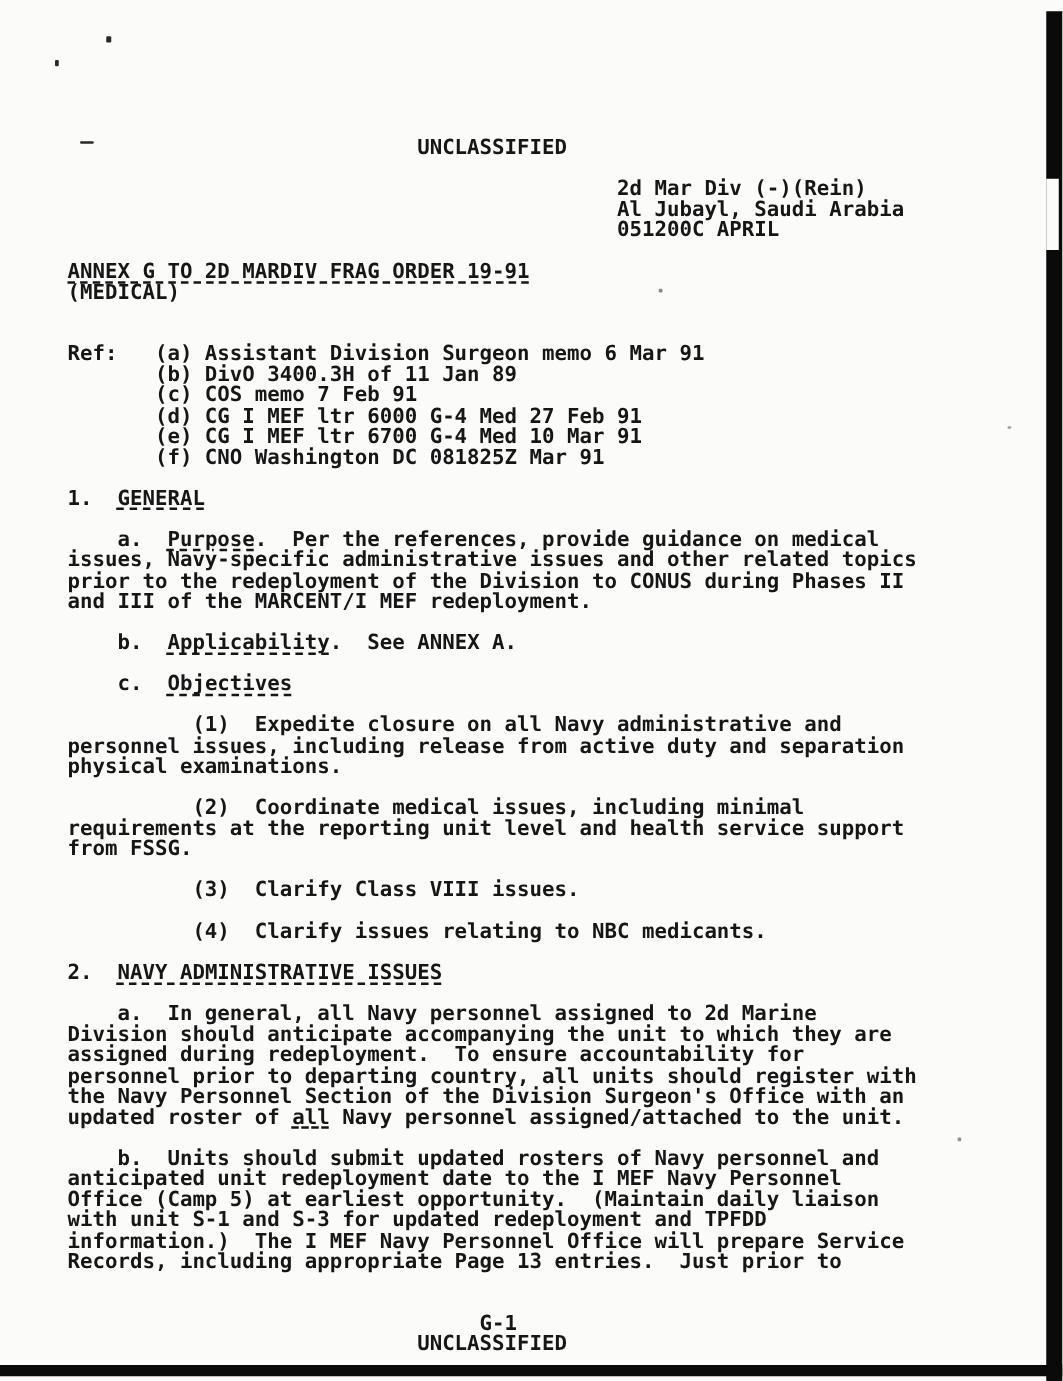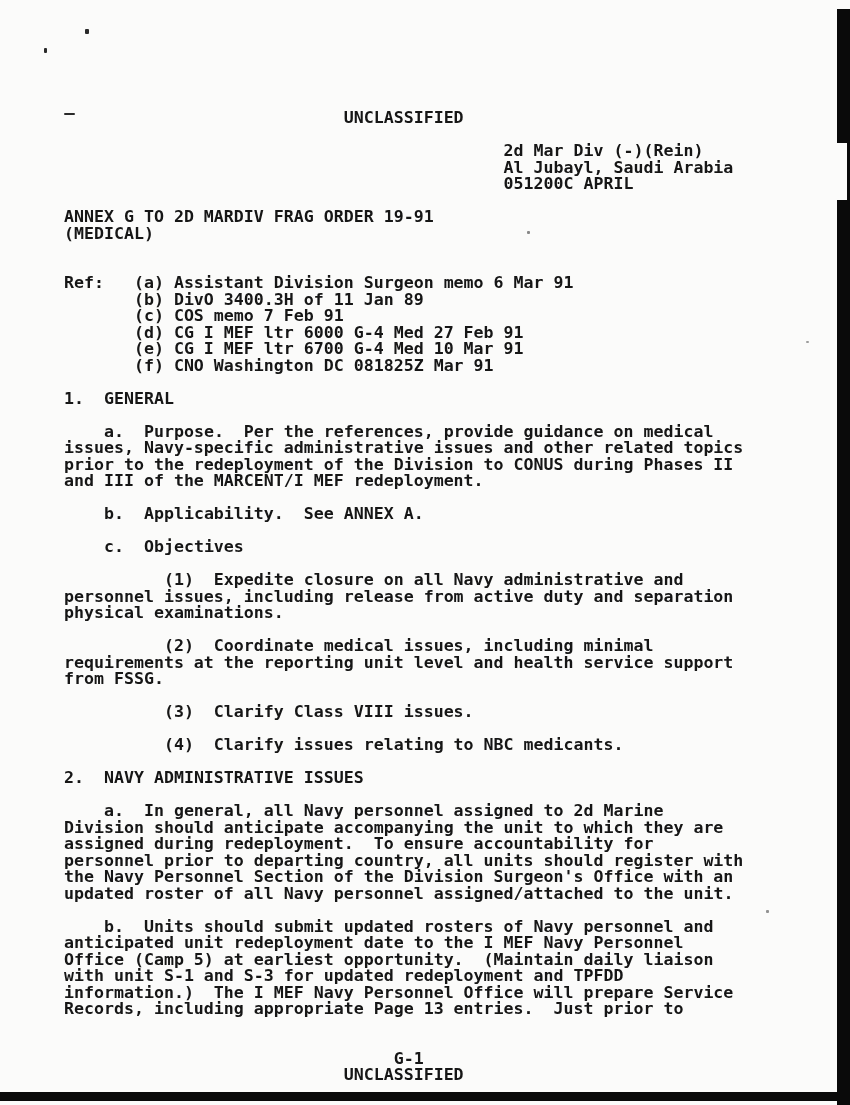--- a/index.html
+++ b/index.html
@@ -11,31 +11,32 @@
   html, body { margin: 0; padding: 0; }
   body {
     width: 850px; height: 1105px;
     background: var(--paper);
     position: relative;
     overflow: hidden;
     font-family: "DejaVu Sans Mono", "Liberation Mono", monospace;
   }
   .doc {
     position: absolute;
-    left: 64px; top: 110px;
+    left: 54px; top: 110px;
     width: 780px;
     font-family: "DejaVu Sans Mono", "Liberation Mono", monospace;
     font-size: 16.6px;
     font-weight: 700;
     line-height: 16.5px;
     color: var(--ink);
     white-space: pre;
   }
   .line { height: 16.5px; }
   .u {
+    text-decoration: underline;
     text-decoration-style: dashed;
     text-decoration-thickness: 1.8px;
     text-underline-offset: 3px;
   }
   .bar-right {
     position: absolute;
     left: 837px; top: 9px;
     width: 13px; height: 1096px;
     background: var(--bar);
   }

